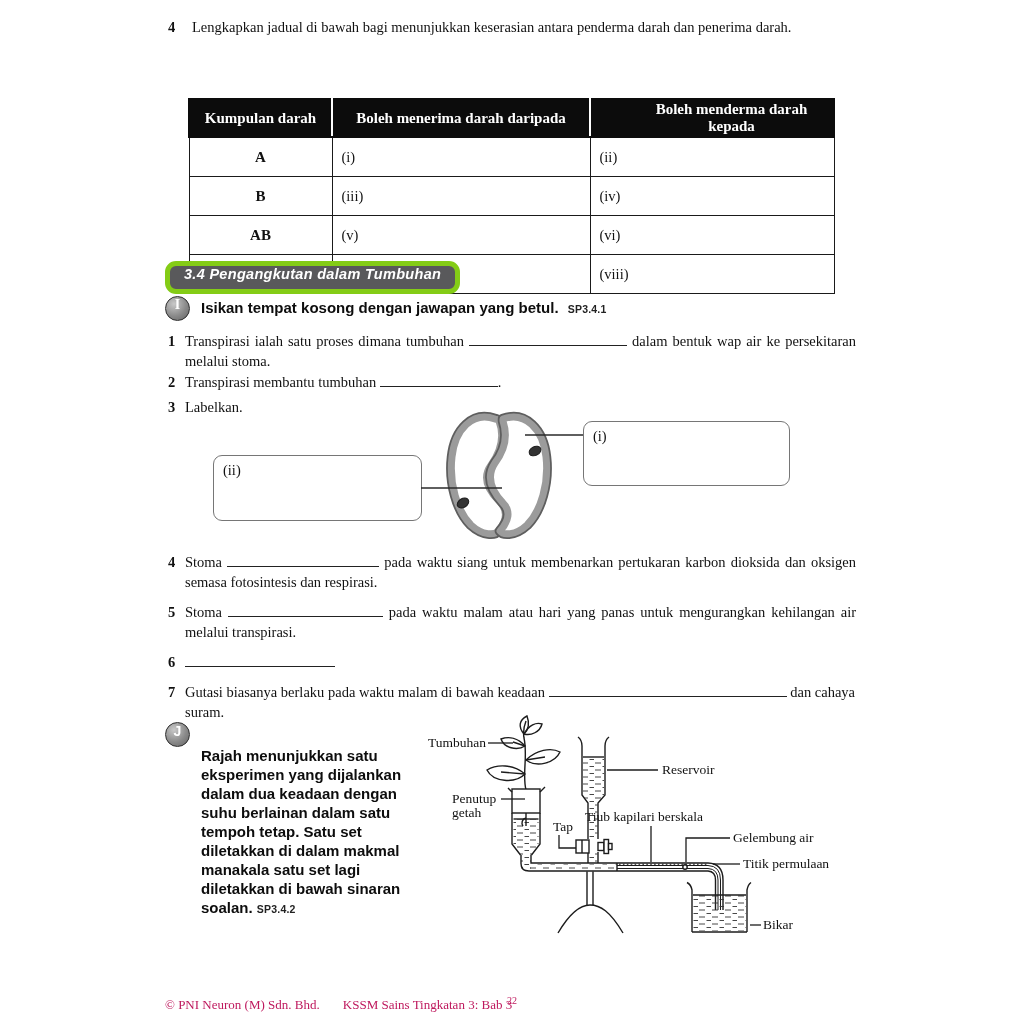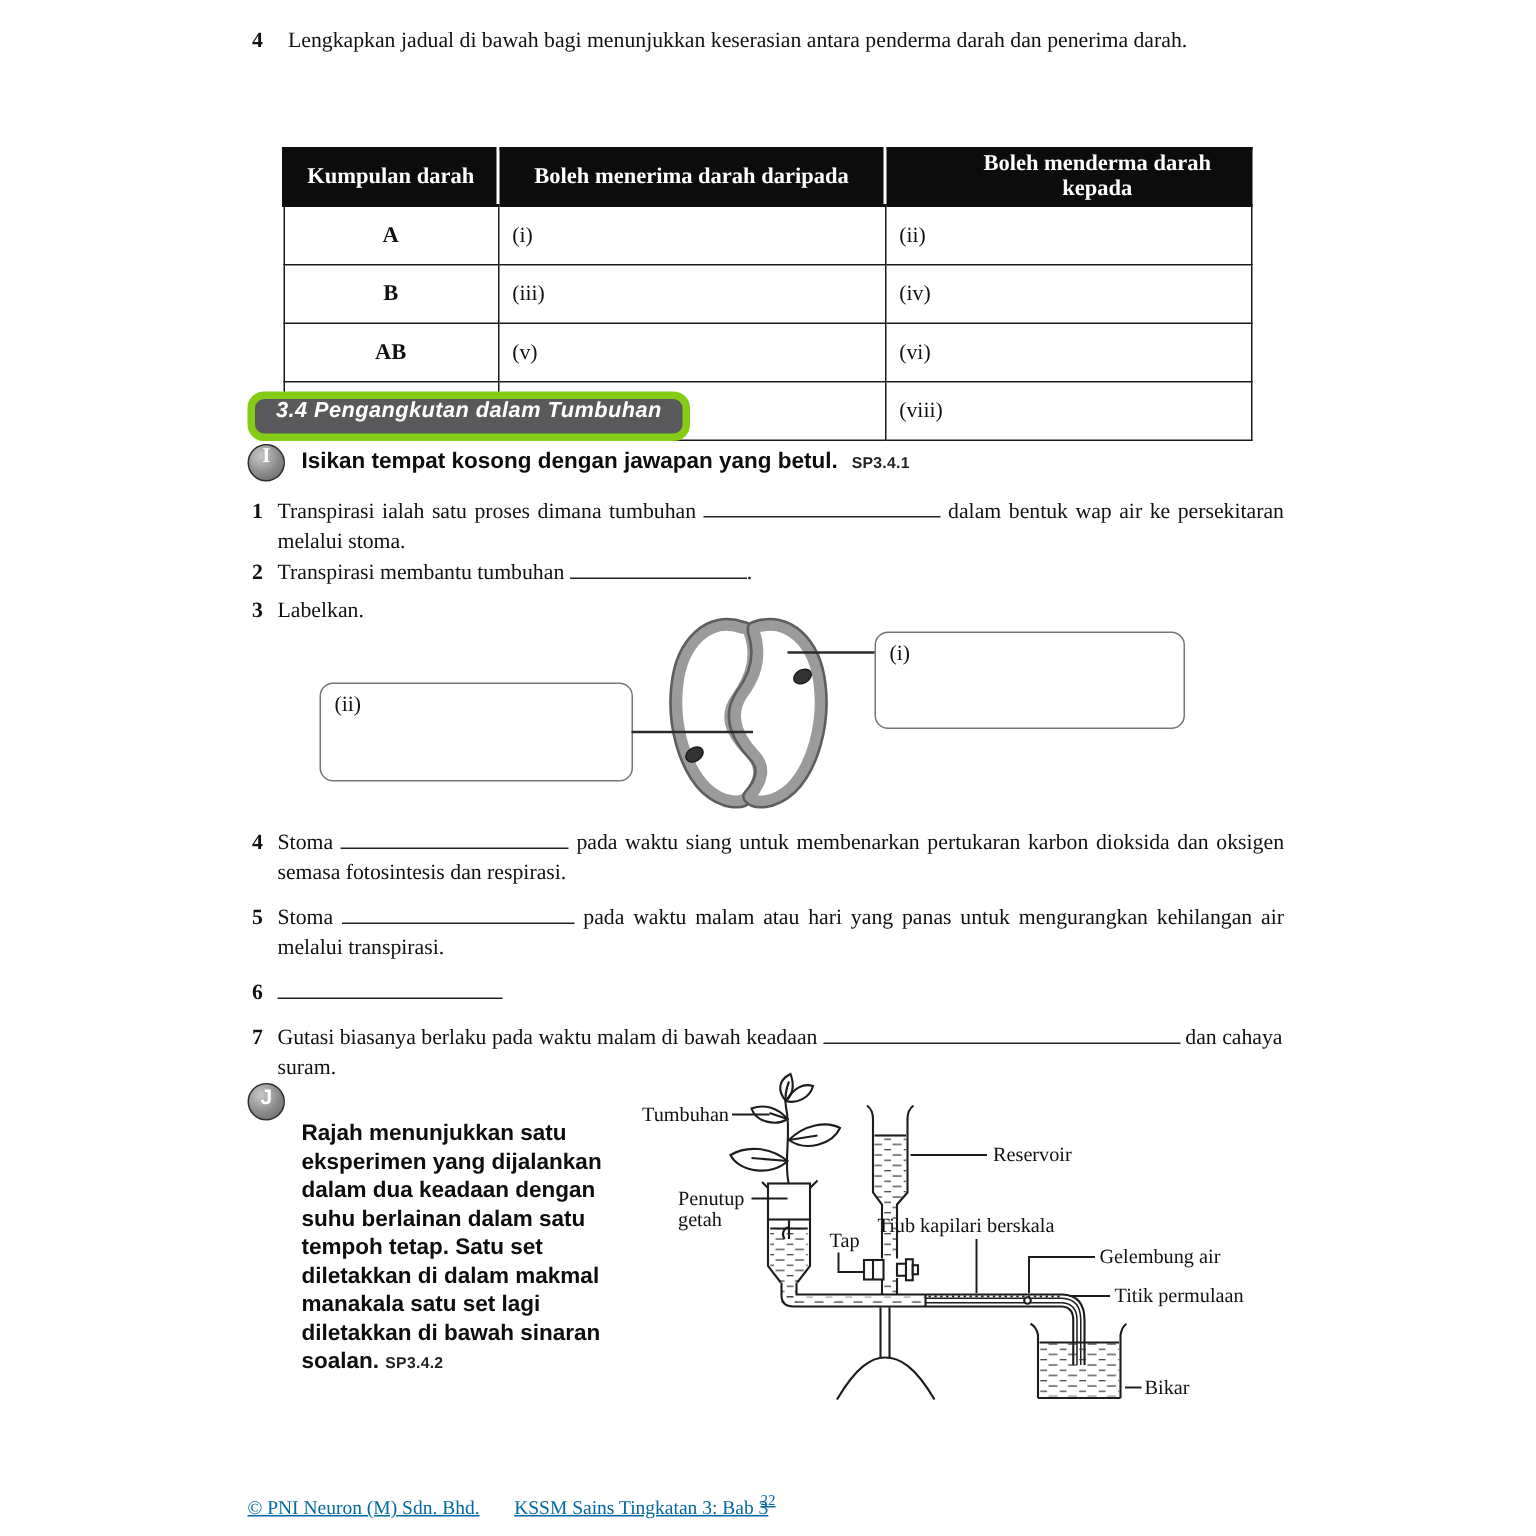--- a/index.html
+++ b/index.html
@@ -31,21 +31,21 @@
   .stoma-wrap{position:absolute;left:210px;top:413px;width:592px;height:135px;}
   .sbox{position:absolute;border:1.4px solid #767676;border-radius:9px;background:#fff;
      font:14.5px "Liberation Serif",serif;padding:6px 0 0 9px;box-sizing:border-box;}
   svg.stoma{position:absolute;left:237px;top:0;overflow:visible;}
   
   .jtext{position:absolute;left:201px;top:702px;width:252px;
      font:bold 15px/19px "Liberation Sans",sans-serif;color:#0d0d0d;margin-top:44px;}
   svg.poto{position:absolute;left:425px;top:712px;overflow:visible;}
   svg.poto text{font:13.5px "Liberation Serif",serif;fill:#111;}
   
-  .foot{position:absolute;font:13px "Liberation Serif",serif;color:#0369a1;text-decoration:underline;}
+  .foot{position:absolute;font:13px "Liberation Serif",serif;color:#be185d;}
 </style>
 </head>
 <body>
 
 <div class="page">
 
   <div class="q" style="left:168px;top:18px;width:688px;">
     <span class="qnum">4</span>
     <span style="padding-left:7px;margin-top:12px;">Lengkapkan jadual di bawah bagi menunjukkan keserasian antara penderma darah dan penerima darah.</span>
   </div>

